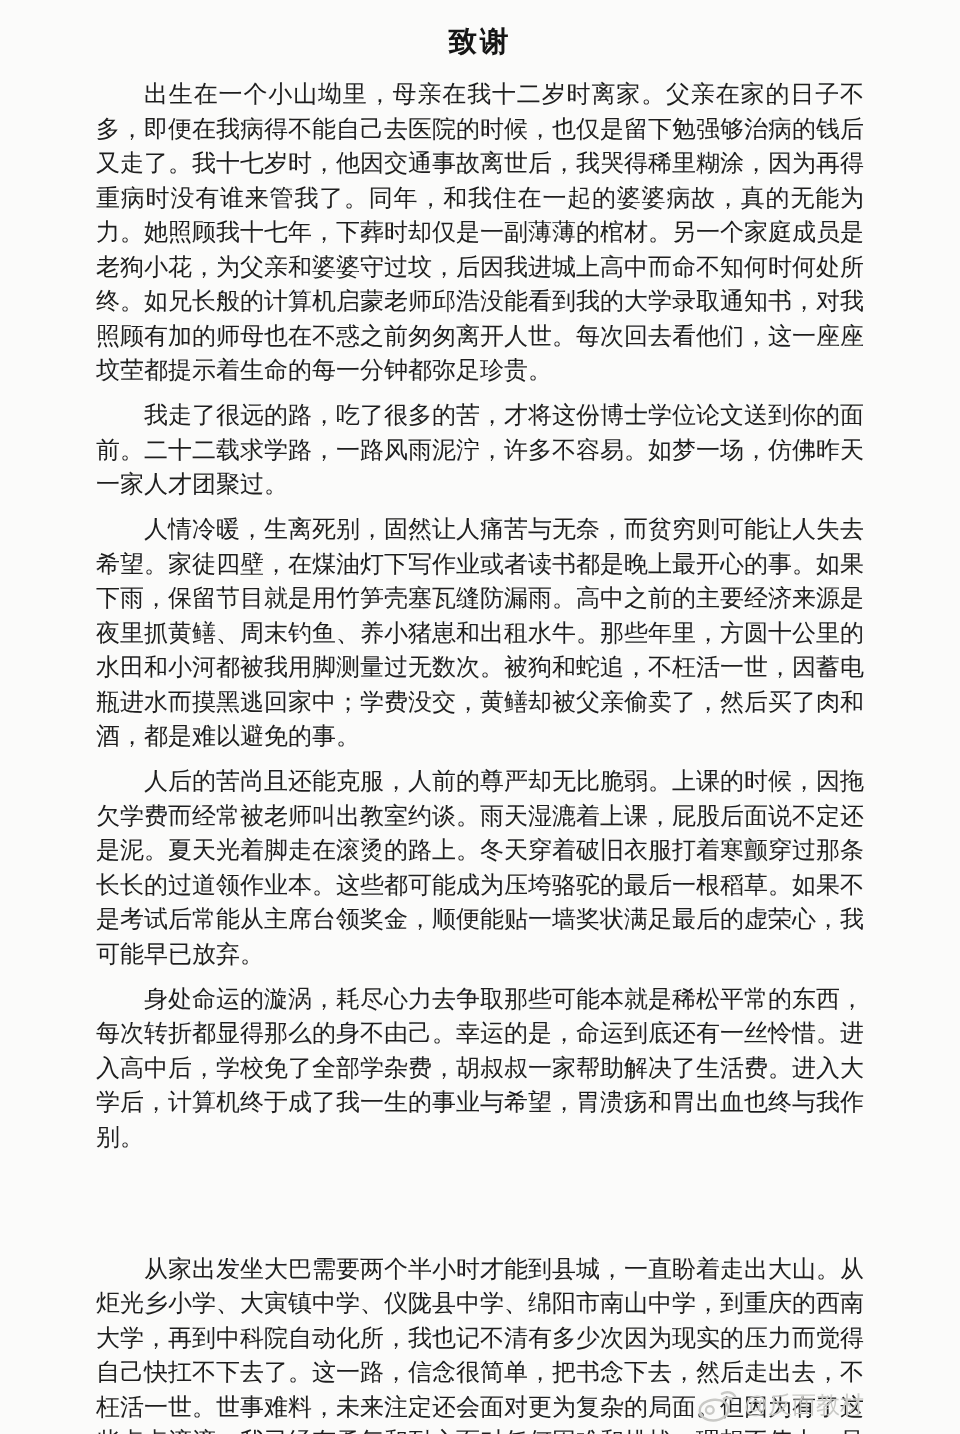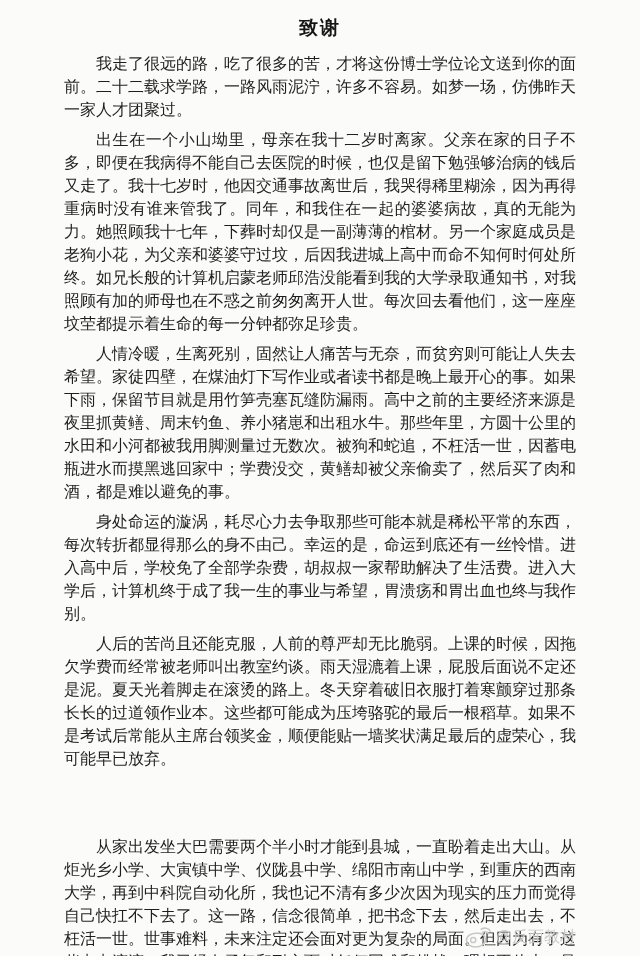--- a/index.html
+++ b/index.html
@@ -53,25 +53,25 @@
   .watermark svg { display: block; }
 </style>
 </head>
 <body>
 
 <div class="page">
 
   <h1 class="doc-title">致谢</h1>
 
   <div class="doc-body">
+    <p class="para">出生在一个小山坳里，母亲在我十二岁时离家。父亲在家的日子不多，即便在我病得不能自己去医院的时候，也仅是留下勉强够治病的钱后又走了。我十七岁时，他因交通事故离世后，我哭得稀里糊涂，因为再得重病时没有谁来管我了。同年，和我住在一起的婆婆病故，真的无能为力。她照顾我十七年，下葬时却仅是一副薄薄的棺材。另一个家庭成员是老狗小花，为父亲和婆婆守过坟，后因我进城上高中而命不知何时何处所终。如兄长般的计算机启蒙老师邱浩没能看到我的大学录取通知书，对我照顾有加的师母也在不惑之前匆匆离开人世。每次回去看他们，这一座座坟茔都提示着生命的每一分钟都弥足珍贵。</p>
     <p class="para">我走了很远的路，吃了很多的苦，才将这份博士学位论文送到你的面前。二十二载求学路，一路风雨泥泞，许多不容易。如梦一场，仿佛昨天一家人才团聚过。</p>
-    <p class="para">出生在一个小山坳里，母亲在我十二岁时离家。父亲在家的日子不多，即便在我病得不能自己去医院的时候，也仅是留下勉强够治病的钱后又走了。我十七岁时，他因交通事故离世后，我哭得稀里糊涂，因为再得重病时没有谁来管我了。同年，和我住在一起的婆婆病故，真的无能为力。她照顾我十七年，下葬时却仅是一副薄薄的棺材。另一个家庭成员是老狗小花，为父亲和婆婆守过坟，后因我进城上高中而命不知何时何处所终。如兄长般的计算机启蒙老师邱浩没能看到我的大学录取通知书，对我照顾有加的师母也在不惑之前匆匆离开人世。每次回去看他们，这一座座坟茔都提示着生命的每一分钟都弥足珍贵。</p>
     <p class="para">人情冷暖，生离死别，固然让人痛苦与无奈，而贫穷则可能让人失去希望。家徒四壁，在煤油灯下写作业或者读书都是晚上最开心的事。如果下雨，保留节目就是用竹笋壳塞瓦缝防漏雨。高中之前的主要经济来源是夜里抓黄鳝、周末钓鱼、养小猪崽和出租水牛。那些年里，方圆十公里的水田和小河都被我用脚测量过无数次。被狗和蛇追，不枉活一世，因蓄电瓶进水而摸黑逃回家中；学费没交，黄鳝却被父亲偷卖了，然后买了肉和酒，都是难以避免的事。</p>
+    <p class="para">人后的苦尚且还能克服，人前的尊严却无比脆弱。上课的时候，因拖欠学费而经常被老师叫出教室约谈。雨天湿漉着上课，屁股后面说不定还是泥。夏天光着脚走在滚烫的路上。冬天穿着破旧衣服打着寒颤穿过那条长长的过道领作业本。这些都可能成为压垮骆驼的最后一根稻草。如果不是考试后常能从主席台领奖金，顺便能贴一墙奖状满足最后的虚荣心，我可能早已放弃。</p>
     <p class="para">身处命运的漩涡，耗尽心力去争取那些可能本就是稀松平常的东西，每次转折都显得那么的身不由己。幸运的是，命运到底还有一丝怜惜。进入高中后，学校免了全部学杂费，胡叔叔一家帮助解决了生活费。进入大学后，计算机终于成了我一生的事业与希望，胃溃疡和胃出血也终与我作别。</p>
-    <p class="para">人后的苦尚且还能克服，人前的尊严却无比脆弱。上课的时候，因拖欠学费而经常被老师叫出教室约谈。雨天湿漉着上课，屁股后面说不定还是泥。夏天光着脚走在滚烫的路上。冬天穿着破旧衣服打着寒颤穿过那条长长的过道领作业本。这些都可能成为压垮骆驼的最后一根稻草。如果不是考试后常能从主席台领奖金，顺便能贴一墙奖状满足最后的虚荣心，我可能早已放弃。</p>
     <div class="section-gap"></div>
     <p class="para">从家出发坐大巴需要两个半小时才能到县城，一直盼着走出大山。从炬光乡小学、大寅镇中学、仪陇县中学、绵阳市南山中学，到重庆的西南大学，再到中科院自动化所，我也记不清有多少次因为现实的压力而觉得自己快扛不下去了。这一路，信念很简单，把书念下去，然后走出去，不枉活一世。世事难料，未来注定还会面对更为复杂的局面。但因为有了这些点点滴滴，我已经有勇气和耐心面对任何困难和挑战。理想不伟大，只愿年过半百，归来仍是少年，希望还有机会重新认识这个世界，不辜负这一生吃过的苦。最后如果还能做出点让别人生活更美好的事，那这辈子就赚了。</p>
   </div>
 
   <div class="watermark">
     <span>
       <svg width="27" height="23" viewBox="0 0 27 23" fill="none" xmlns="http://www.w3.org/2000/svg">
 
         <path d="M12 7.2 C 17.5 6.8, 21.5 9.5, 21.5 13.5 C 21.5 17.8, 16.8 21, 11.5 21 C 6.5 21, 2.5 18.2, 2.5 14.4 C 2.5 11.6, 4.8 9.2, 7.8 8.1 C 9.1 7.6, 10.6 7.3, 12 7.2 Z" stroke="#c9c9c6" stroke-width="1.6"></path>
         <circle cx="9.2" cy="14" r="2.6" stroke="#c9c9c6" stroke-width="1.5"></circle>

